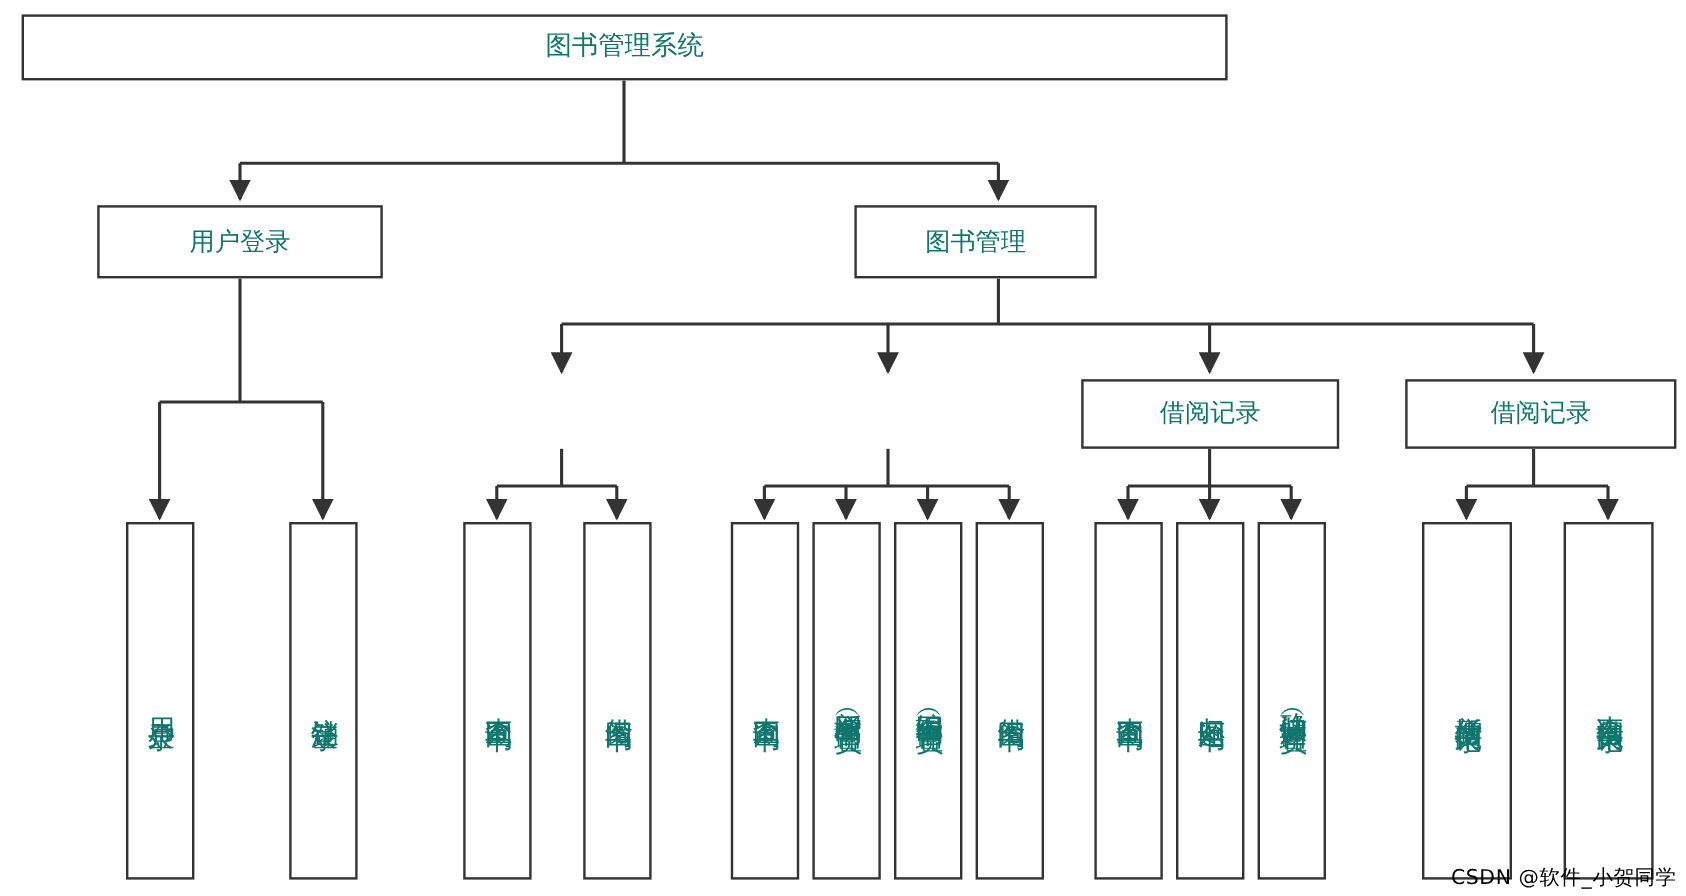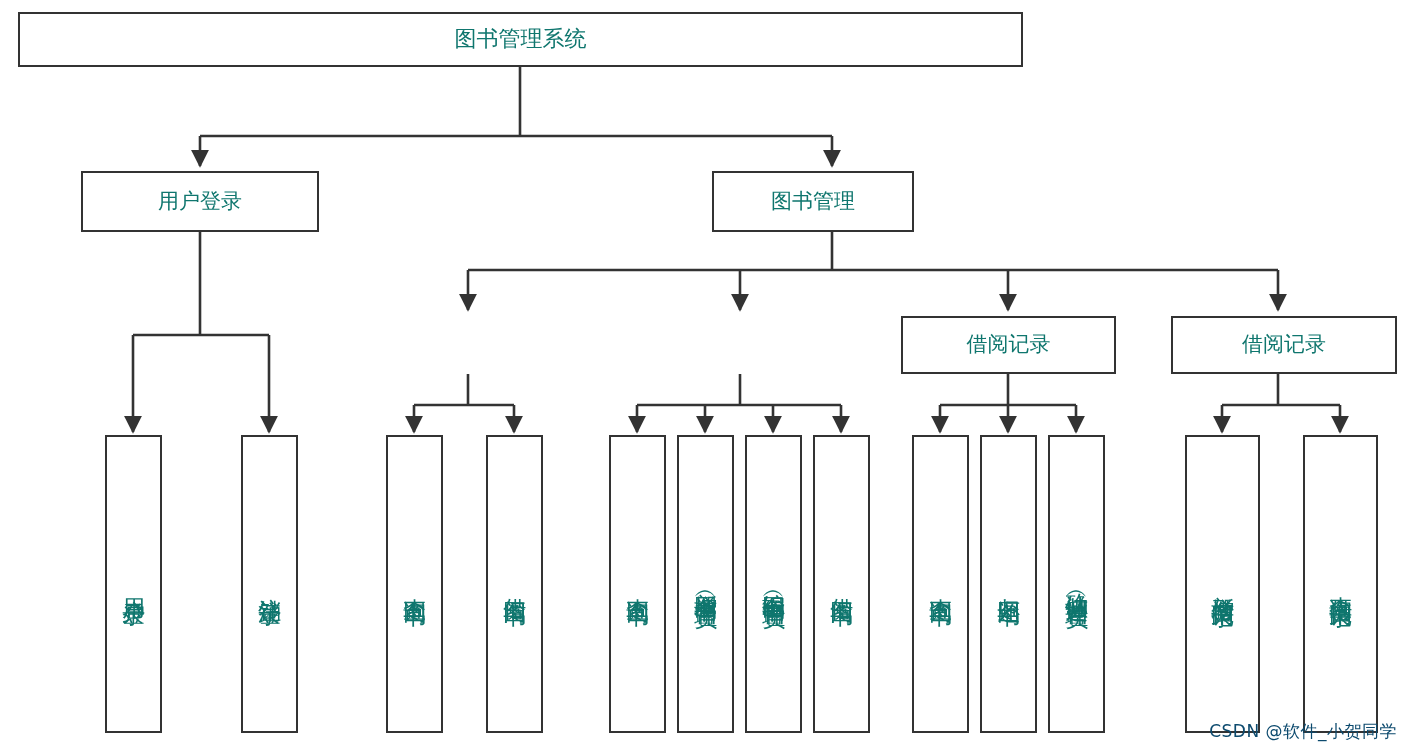--- a/index.html
+++ b/index.html
@@ -59,21 +59,21 @@
     line-height: 1.28;
     letter-spacing: 2px;
     white-space: nowrap;
     max-height: 100%;
   }
   .watermark {
     position: absolute;
     right: 8px;
     bottom: 4px;
     font-size: 17px;
-    color: #0c4a6e;
+    color: #000000;
     letter-spacing: 0.5px;
     white-space: nowrap;
     font-family: "DejaVu Sans", "Liberation Sans", sans-serif;
   }
 </style>
 </head>
 <body>
 
 <div id="canvas">
 

